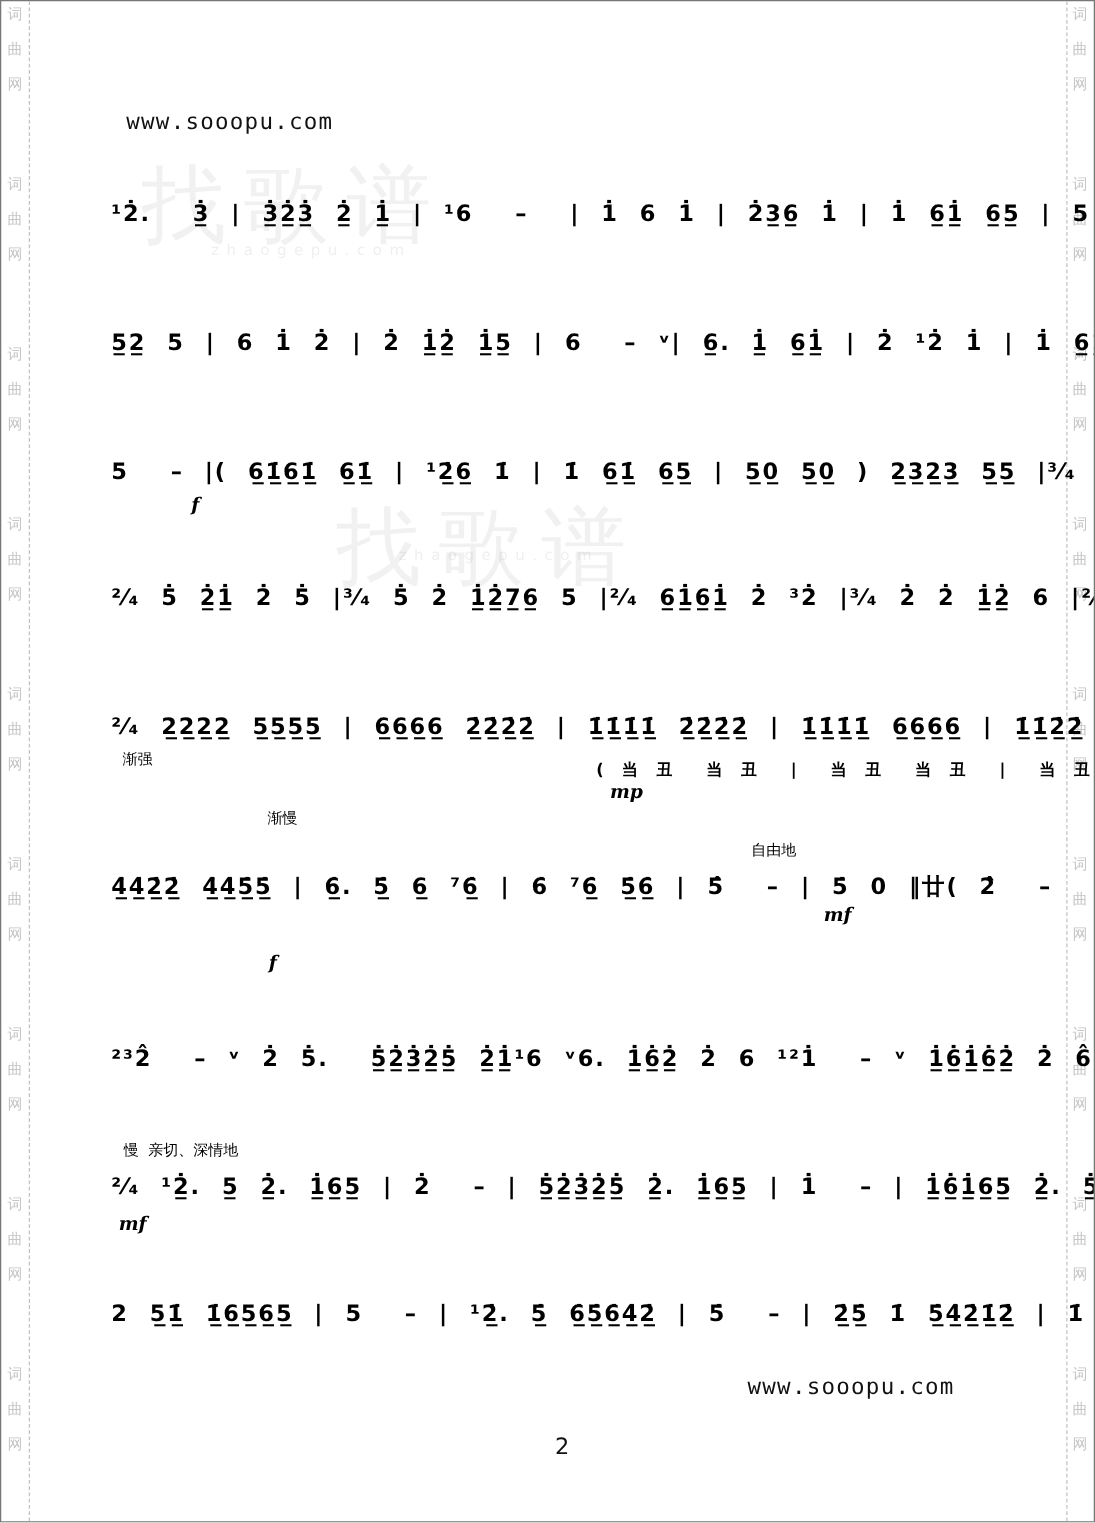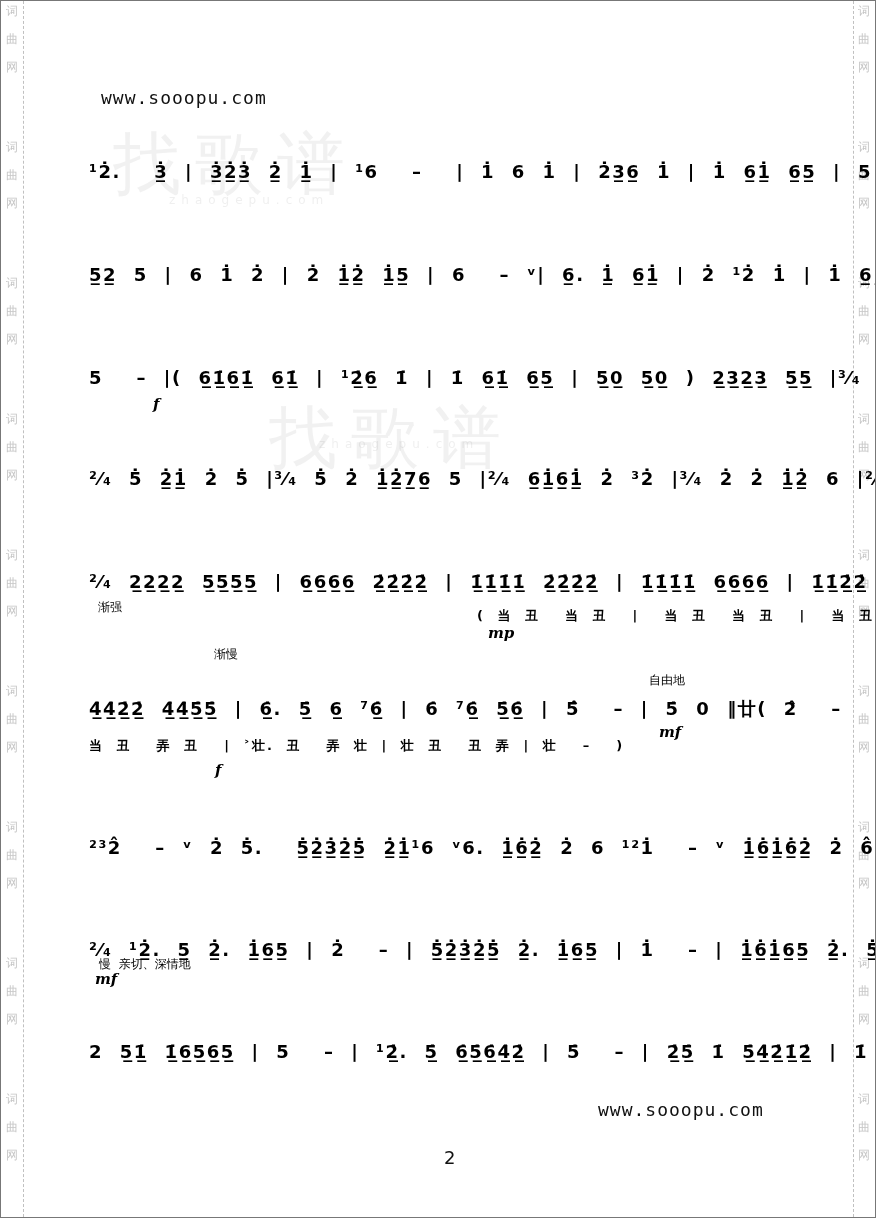--- a/index.html
+++ b/index.html
@@ -176,29 +176,28 @@
   <div class="dyn" style="left:152px;top:394px;">f</div>
 
   <div class="music" style="top:467px;">²⁄₄ 5̇ 2̲̇1̲̇ 2̇ 5̇ |³⁄₄ 5̇ 2̇ 1̲̇2̲̇7̲6̲ 5 |²⁄₄ 6̲1̲̇6̲1̲̇ 2̇ ³2̇ |³⁄₄ 2̇ 2̇ 1̲̇2̲̇ 6 |²⁄₄ 5̇ 2̲̇5̲̇ 2̇ 1̇ |³⁄₄ 1̇ 2̇ 6̲5̲6̲1̲̇ 5ᵛ|</div>
 
   <div class="music" style="top:570px;">²⁄₄ 2̲2̲2̲2̲ 5̲5̲5̲5̲ | 6̲6̲6̲6̲ 2̲̇2̲̇2̲̇2̲̇ | 1̲̇1̲̇1̲̇1̲̇ 2̲̇2̲̇2̲̇2̲̇ | 1̲̇1̲̇1̲̇1̲̇ 6̲6̲6̲6̲ | 1̲̇1̲̇2̲̇2̲̇ 1̲̇1̲̇6̲6̲ | 1̲̇1̲̇2̲̇2̲̇ 1̲̇1̲̇6̲6̲ | 1̲̇1̲̇6̲6̲ 1̲̇1̲̇2̲̇2̲̇ |</div>
   <div class="annot" style="left:97px;top:598px;">渐强</div>
   <div class="lyric" style="left:476px;top:606px;">( 当 丑  当 丑  |  当 丑  当 丑  |  当 丑  弄 丑  |</div>
   <div class="dyn" style="left:487px;top:623px;">mp</div>
 
   <div class="annot" style="left:213px;top:645px;">渐慢</div>
-  <div class="annot" style="left:600px;top:671px;margin-left:48px;">自由地</div>
+  <div class="annot" style="left:600px;top:671px;">自由地</div>
   <div class="music" style="top:696px;">4̲̇4̲̇2̲̇2̲̇ 4̲̇4̲̇5̲̇5̲̇ | 6̲̇. 5̲̇ 6̲ ⁷6̲̇ | 6̇ ⁷6̲̇ 5̲̇6̲̇ | 5̂  – | 5̇ 0 ‖廿( 2̂  –  5̲2̲2̲5̲ ¹6̲1̲̇</div>
   <div class="dyn" style="left:658px;top:722px;">mf</div>
-  <div class="lyric" style="left:88px;top:736px;">当 丑  弄 丑  | ˃壮. 丑  弄 壮 | 壮 丑  丑 弄 | 壮  –  )</div>
   <div class="dyn" style="left:214px;top:760px;">f</div>
 
   <div class="music" style="top:836px;">²³2̂  – ᵛ 2̇ 5̇.  5̲̇2̲̇3̲̇2̲̇5̲̇ 2̲̇1̲̇¹6 ᵛ6. 1̲̇6̲̇2̲̇ 2̇ 6 ¹²1̇  – ᵛ 1̲̇6̲̇1̲̇6̲̇2̲̇ 2̇ 6̂ᴹ ⁵⁶5  – )|</div>
 
-  <div class="annot" style="left:98px;top:911px;margin-top:44px;">慢  亲切、深情地</div>
+  <div class="annot" style="left:98px;top:911px;">慢  亲切、深情地</div>
   <div class="music" style="top:938px;">²⁄₄ ¹2̲̇. 5̲ 2̲̇. 1̲̇6̲5̲ | 2̇  – | 5̲̇2̲̇3̲̇2̲̇5̲̇ 2̲̇. 1̲̇6̲5̲ | 1̇  – | 1̲̇6̲̇1̲̇6̲5̲ 2̲̇. 5̲̇ | 2̲̇. 5̲̇2̲̇1̲̇ 1̲̇6̲5̲2̲ᵗʳ |</div>
   <div class="dyn" style="left:94px;top:969px;">mf</div>
 
   <div class="music" style="top:1040px;">2 5̲1̲̇ 1̲̇6̲5̲6̲5̲ | 5  – | ¹2̲̇. 5̲̇ 6̲̇5̲̇6̲̇4̲̇2̲̇ | 5̇  – | 2̲̇5̲̇ 1̇ 5̲̇4̲̇2̲̇1̲̇2̲̇ | 1̇  – |</div>
 
   <div id="page-number">2</div>
 
 </div>
 
 </body></html>

